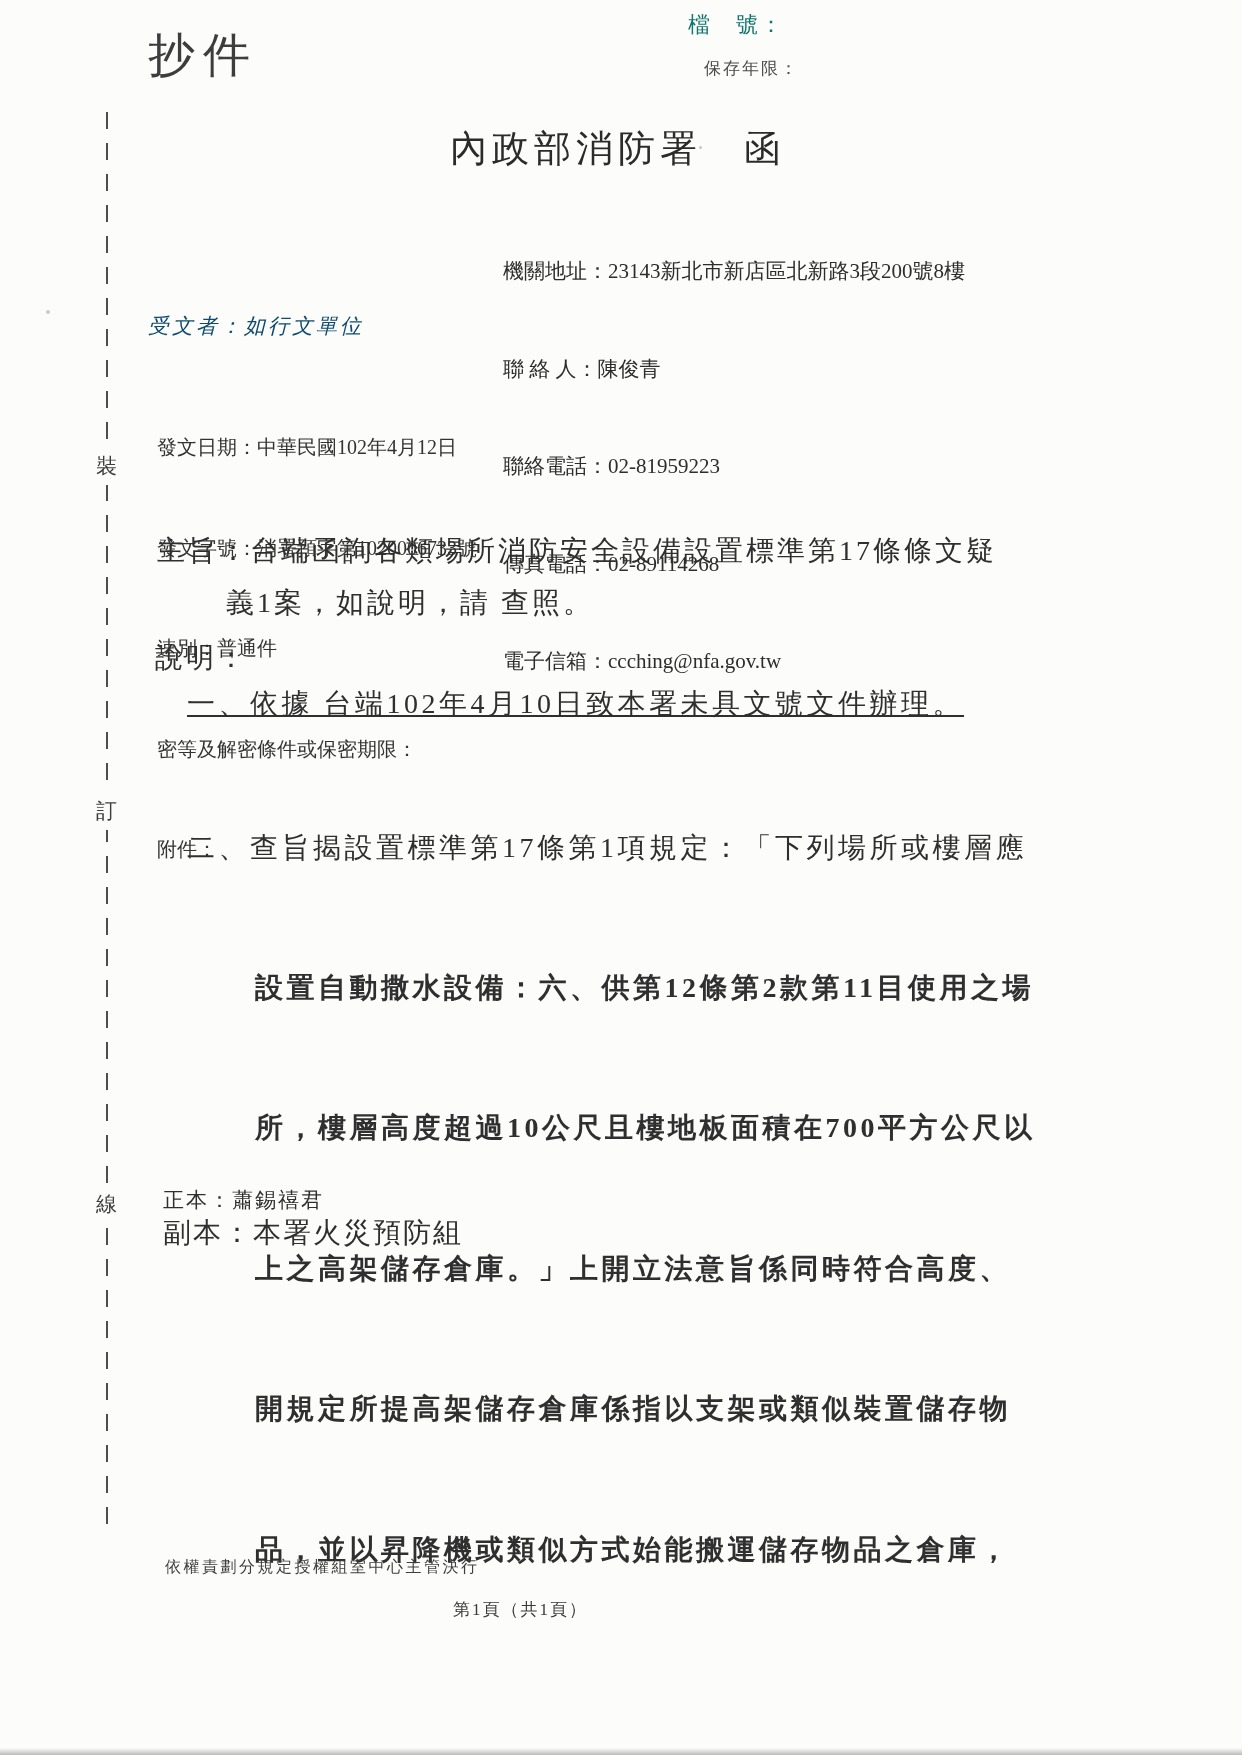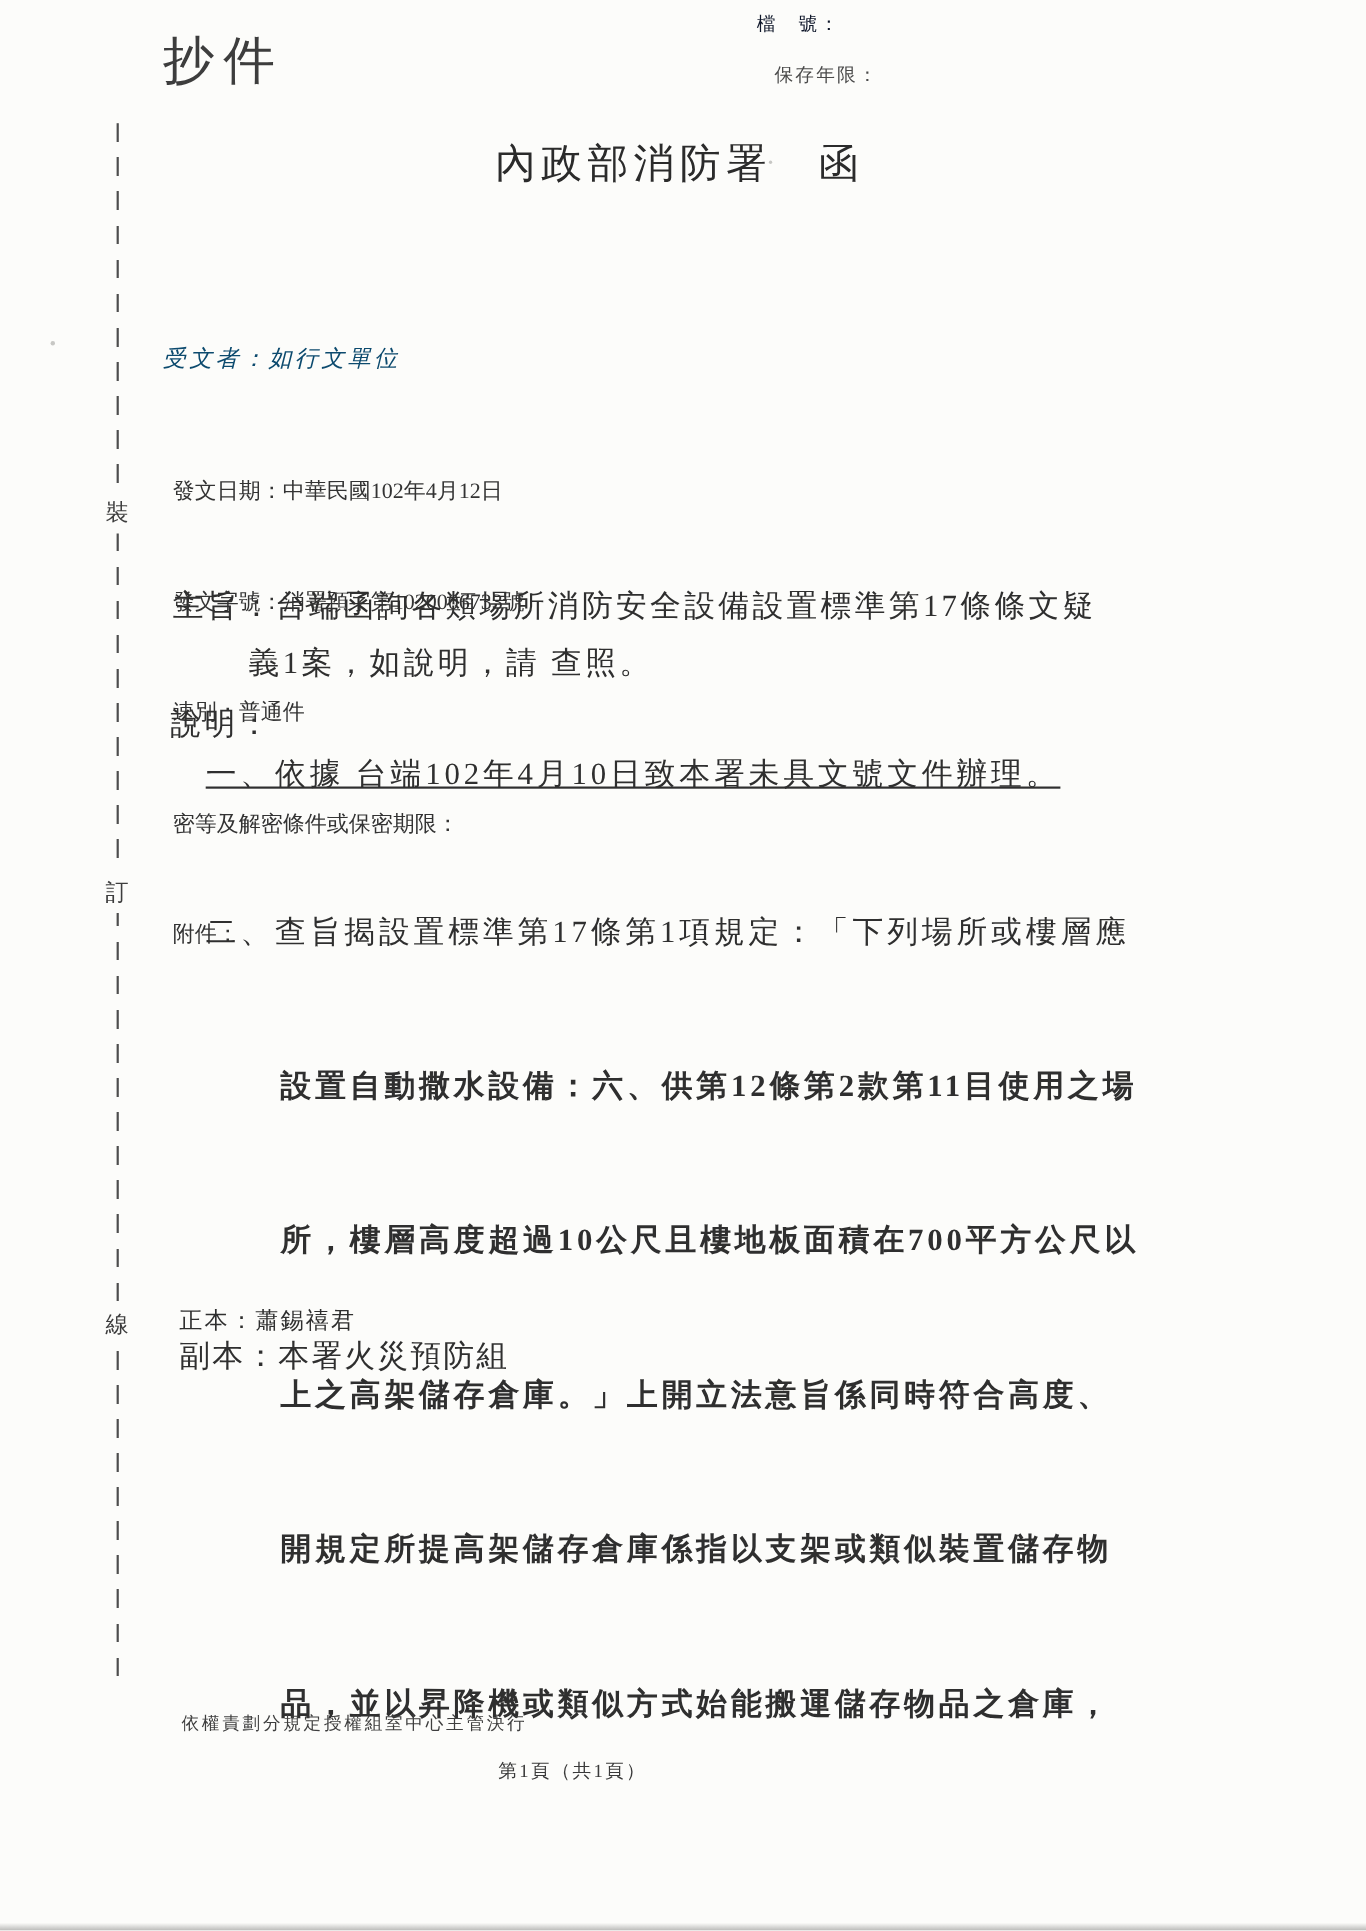--- a/index.html
+++ b/index.html
@@ -9,21 +9,21 @@
     margin:0 auto;
     background:#fcfcfa;
     overflow:hidden;
     font-family:"Liberation Serif","DejaVu Serif",serif;
     color:#2f2f2f;
     white-space:pre;
   }
   .abs { position:absolute; }
 
   .copy-stamp   { left:148px; top:24px;  font-size:47px; letter-spacing:8px; color:#3d3d3d; }
-  .file-no      { left:688px; top:10px;  font-size:17px; color:#0f172a; letter-spacing:2px;text-align:center; }
+  .file-no      { left:688px; top:10px;  font-size:22px; color:#0f766e; letter-spacing:2px;text-align:center; }
   .retention    { left:688px; top:57px;  font-size:17px; color:#4a4a4a; letter-spacing:2px;margin-left:16px; }
 
   .title        { left:450px; top:124px; font-size:37px; letter-spacing:5px; color:#2b2b2b; }
 
   .agency       { left:503px; top:190px; font-size:21px; line-height:32.5px; color:#2d2d2d; }
   .recipient    { left:148px; top:312px; font-size:21px; letter-spacing:3px; color:#0c4a6e;font-style:italic; }
   .meta         { left:157px; top:364px; font-size:20px; line-height:33.5px; color:#333; }
 
   .subject      { left:157px; top:532px; font-size:28px; letter-spacing:3px; }
   .subject2     { left:226px; top:584px; font-size:28px; letter-spacing:3px;text-align:right; }
@@ -62,20 +62,27 @@
   <div class="abs bmark b1">裝</div>
   <div class="abs bmark b2">訂</div>
   <div class="abs bmark b3">線</div>
 
   <div class="abs copy-stamp">抄件</div>
   <div class="abs file-no">檔　號：</div>
   <div class="abs retention">保存年限：</div>
 
   <div class="abs title">內政部消防署　函</div>
 
+  <div class="abs agency">
+    <div>機關地址：23143新北市新店區北新路3段200號8樓</div>
+    <div>聯 絡 人：陳俊青</div>
+    <div>聯絡電話：02-81959223</div>
+    <div>傳真電話：02-89114268</div>
+    <div>電子信箱：ccching@nfa.gov.tw</div>
+  </div>
 
   <div class="abs recipient">受文者：如行文單位</div>
 
   <div class="abs meta">
     <div>發文日期：中華民國102年4月12日</div>
     <div>發文字號：消署預字第1020006733號</div>
     <div>速別：普通件</div>
     <div>密等及解密條件或保密期限：</div>
     <div>附件：</div>
   </div>

